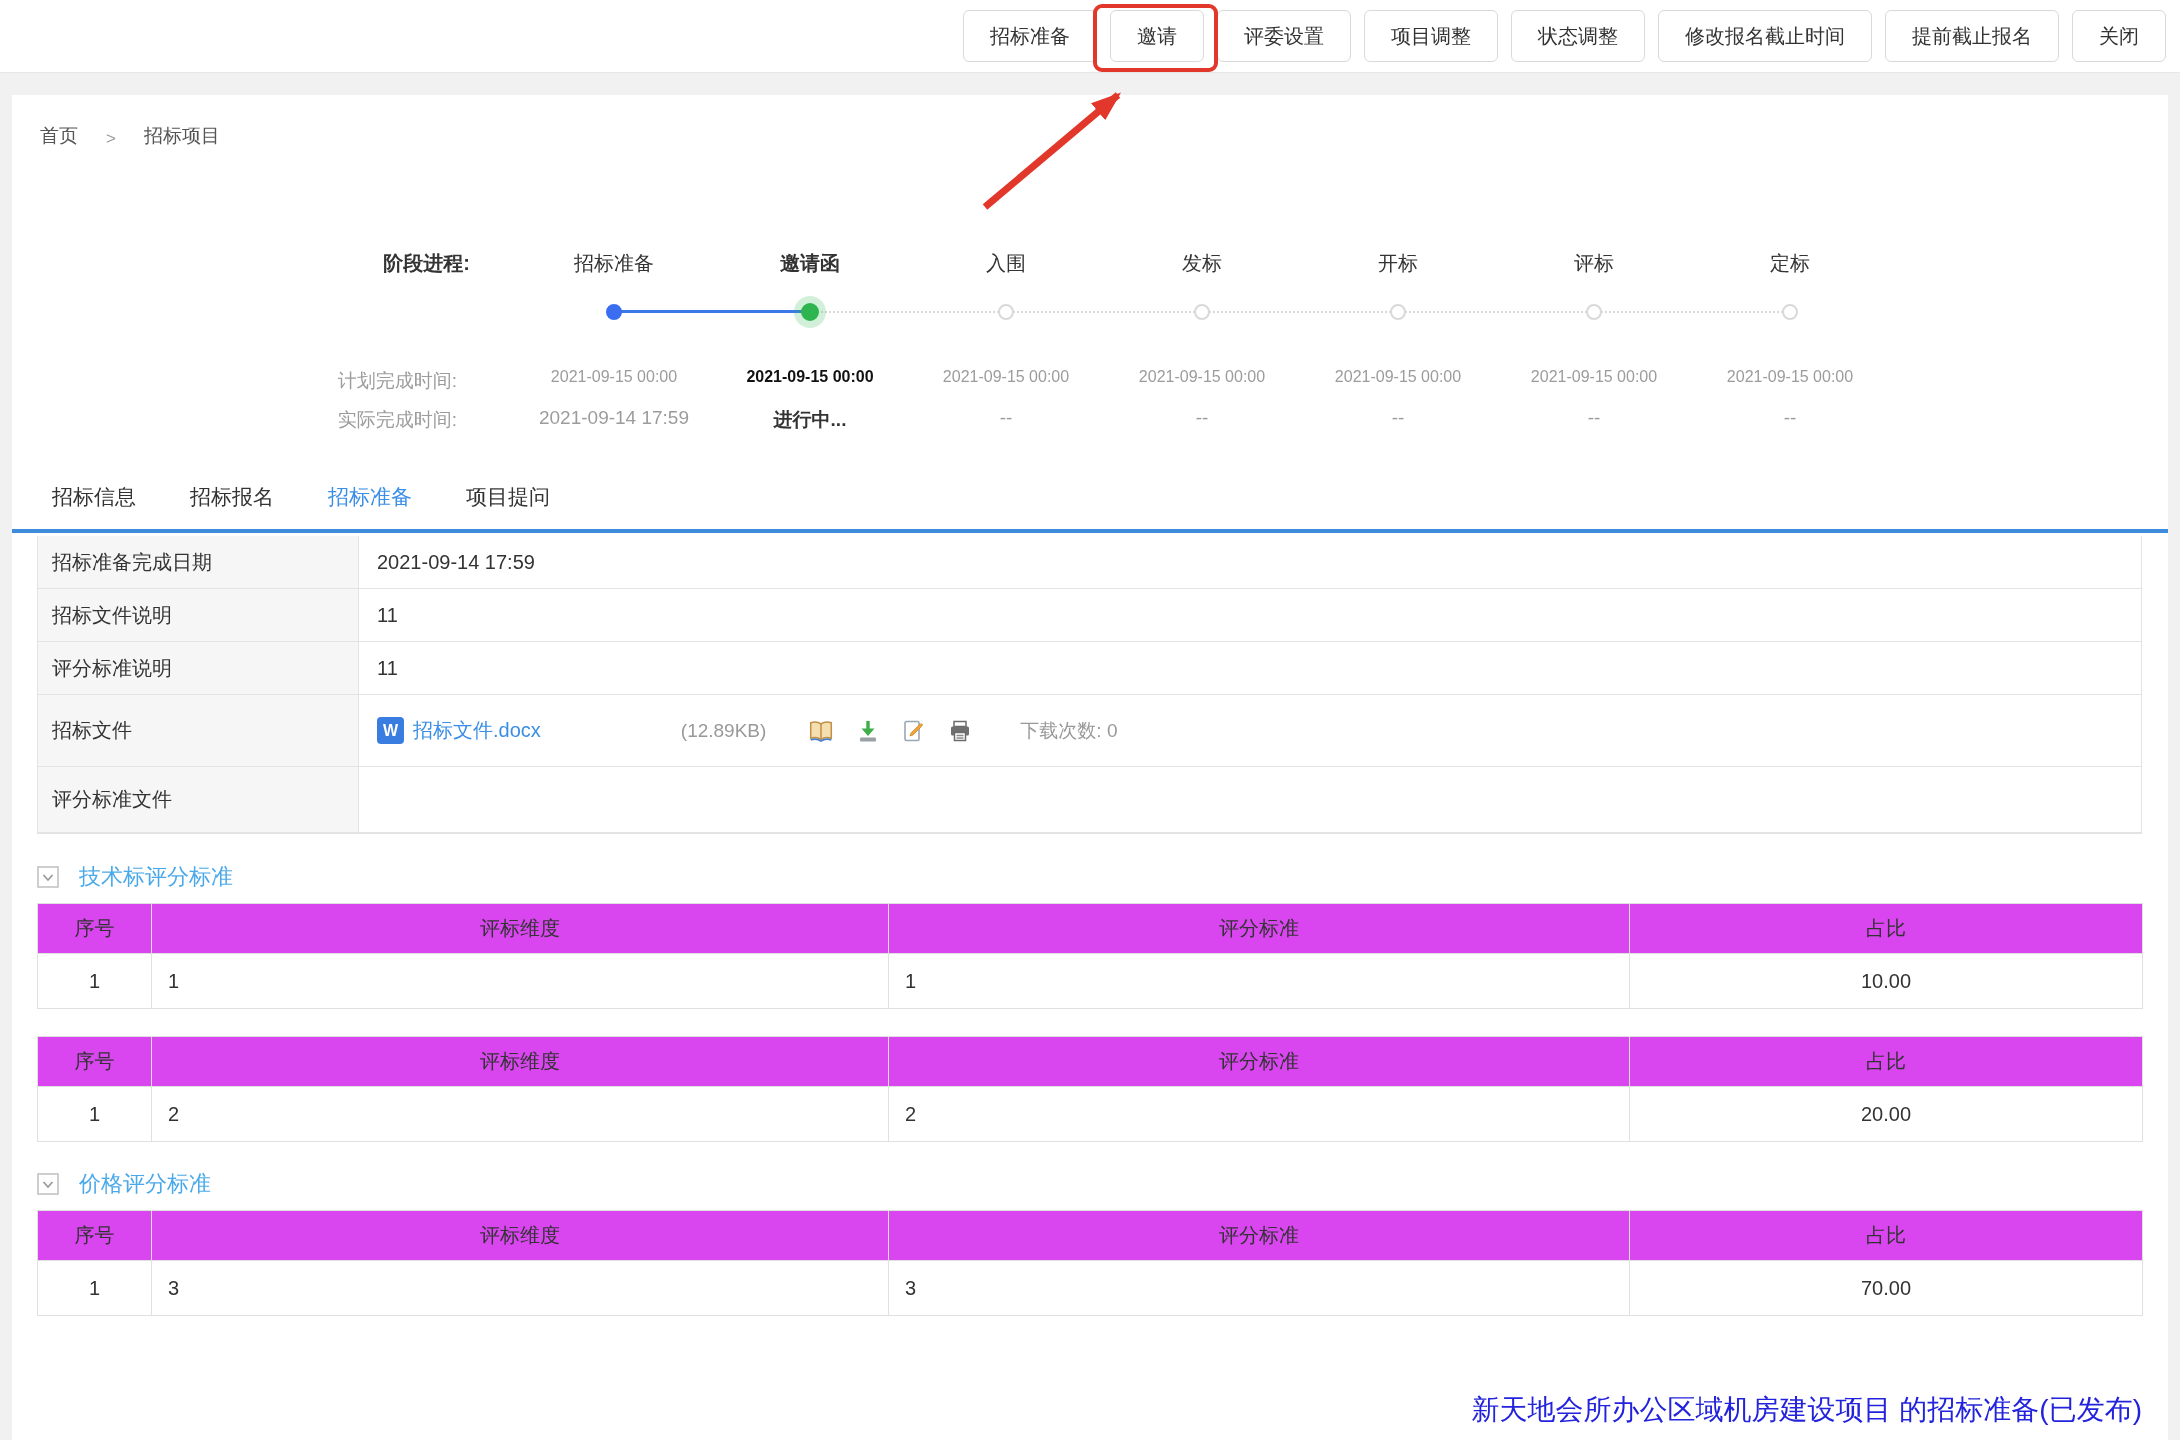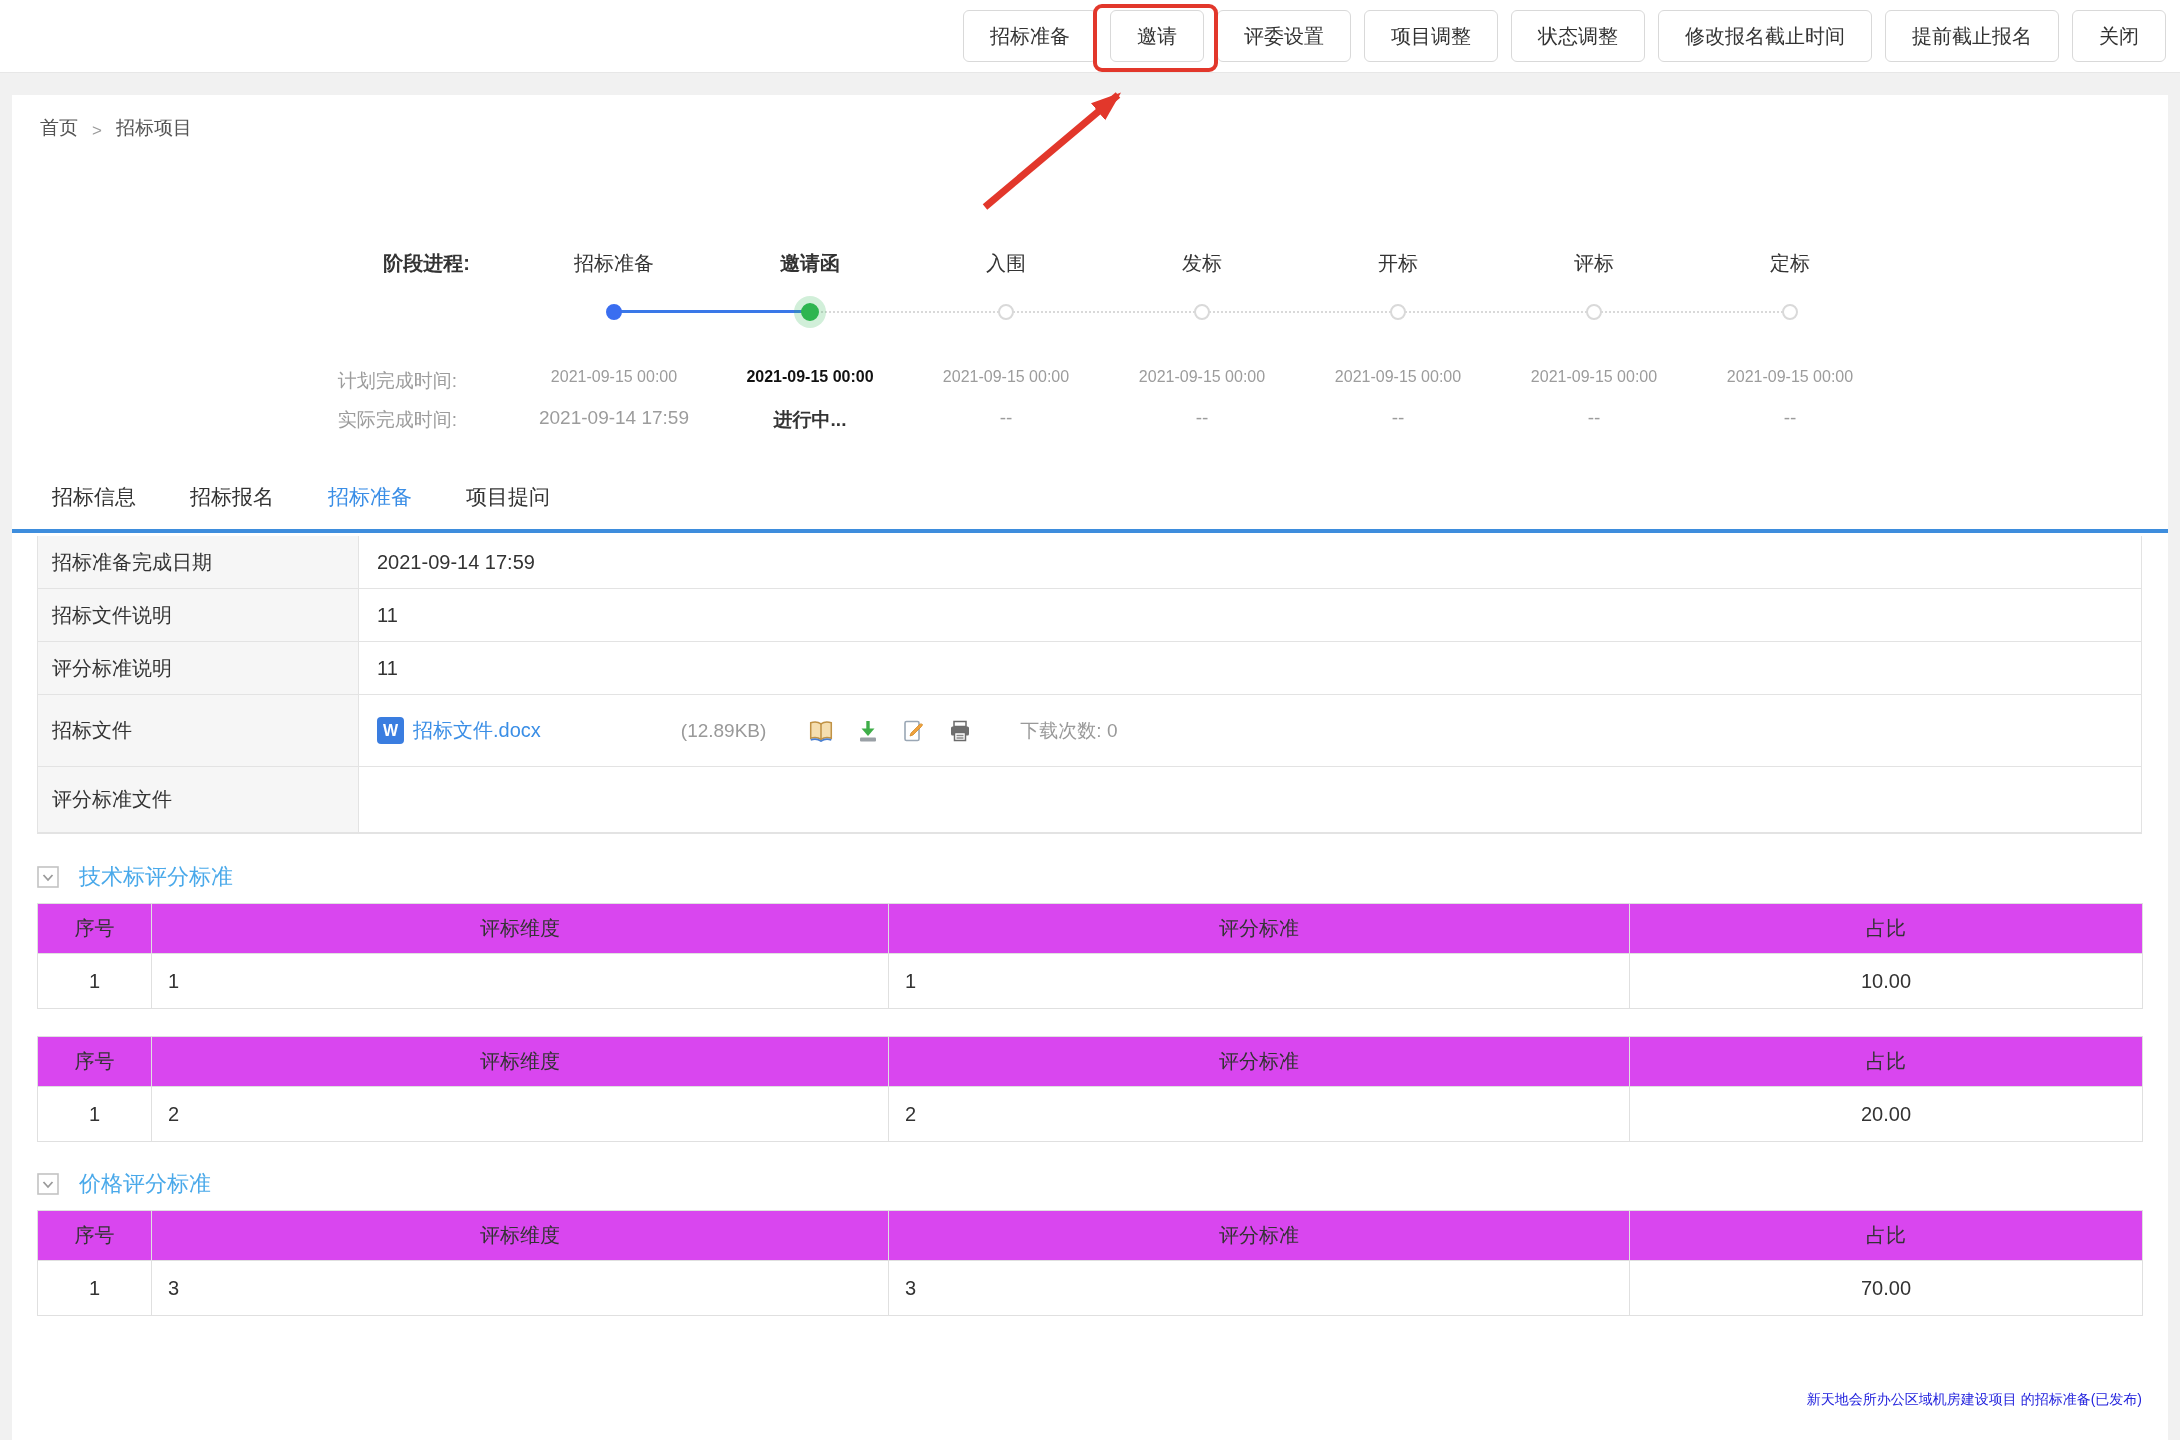--- a/index.html
+++ b/index.html
@@ -24,22 +24,22 @@
             z-index:5; pointer-events:none; }
 
   
   .annotation-layer { position:absolute; left:0; top:0; width:2180px; height:1440px;
                       z-index:10; pointer-events:none; }
 
   
   .card { position:absolute; left:12px; top:95px; width:2156px; height:1345px;
           background:#fff; z-index:1; }
 
-  .breadcrumb { position:absolute; left:28px; top:20px; display:flex; align-items:flex-end;
-                gap:14px; font-size:19px; color:#555; }
+  .breadcrumb { position:absolute; left:28px; top:28px; display:flex; align-items:flex-end;
+                gap:28px; font-size:19px; color:#555; }
   .crumb-sep { color:#9b9b9b; font-size:17px; }
 
   
   .tl-caption { position:absolute; left:138px; top:155px; width:320px; text-align:right;
                 font-size:20px; font-weight:600; color:#333; }
   .tl-plan-label, .tl-actual-label { position:absolute; left:138px; width:307px;
                 text-align:right; font-size:19px; color:#9c9c9c; }
   .tl-plan-label { top:273px; }
   .tl-actual-label { top:312px; }
 
@@ -105,21 +105,21 @@
   .score-table th { background:#d946ef; height:50px; text-align:center; }
   .score-table td { height:55px; background:#fff; padding-left:16px; text-align:left; }
   .score-table td.c { text-align:center; padding-left:0; }
   .col-seq { width:114px; }
   .col-dim { width:737px; }
   .col-crit { width:741px; }
   .col-ratio { width:513px; }
 
   
   .footer-link { position:absolute; right:26px; top:1296px; color:#2323dd;
-                 font-size:14px; cursor:pointer; white-space:nowrap; }
+                 font-size:28px; cursor:pointer; white-space:nowrap; }
 </style>
 </head>
 <body>
 
 <header class="topbar">
   <div class="toolbar-buttons">
 
       <span class="btn-wrap">
         
         <button class="tb-btn">招标准备</button>

